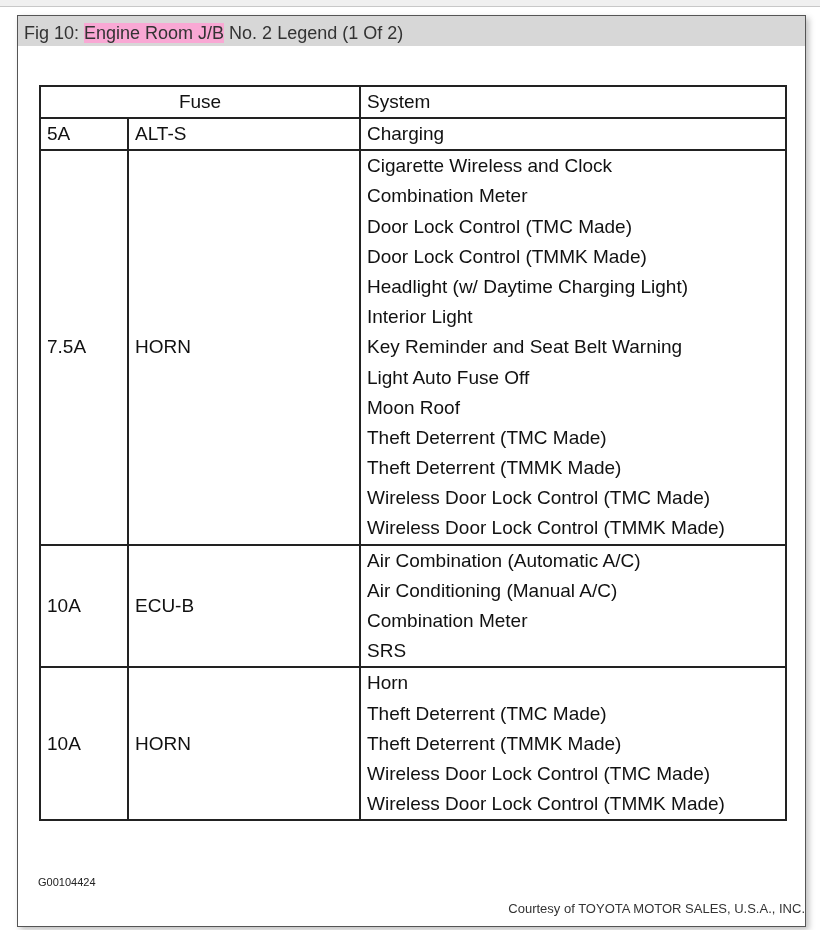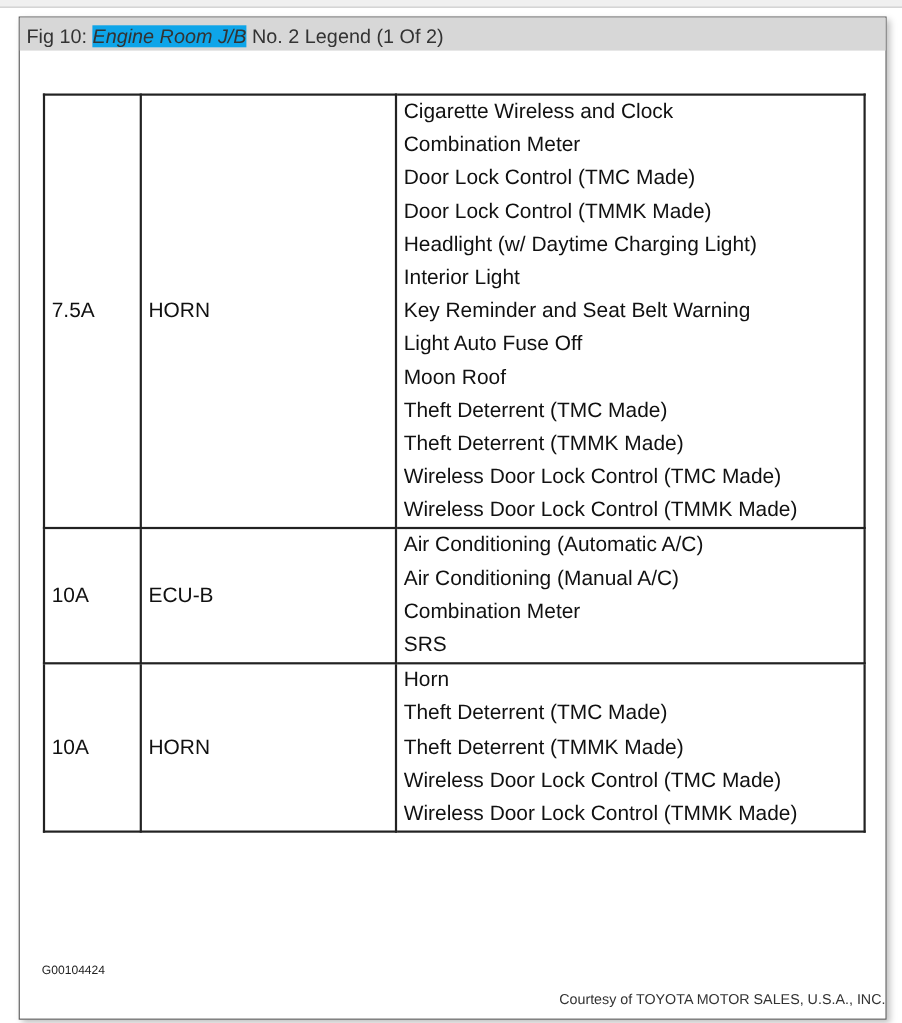--- a/index.html
+++ b/index.html
@@ -11,21 +11,21 @@
   .frame {
     position:absolute; left:17px; top:15px; width:787px; height:910px;
     border:1px solid #555; background:#fff;
     box-shadow: 3px 3px 6px rgba(0,0,0,0.25);
   }
   .caption {
     position:absolute; left:0; top:0; width:787px; height:30px;
     background:#d7d7d7; font-size:18px; color:#333; line-height:34px;
     padding-left:6px; box-sizing:border-box; white-space:nowrap;
   }
-  .hl { background:#0ea5e9;font-style:italic; }
+  .hl { background:#f9a8d4; }
   table.legend {
     position:absolute; left:21px; top:69px; width:748px;
     border-collapse:collapse; font-size:19px; color:#111;
   }
   table.legend td {
     border:2px solid #222; vertical-align:middle; padding:0 6px;
   }
   .hdr td { height:30px; }
   .c-amp { width:74px; }
   .c-name { width:218px; }
@@ -37,20 +37,31 @@
 </head>
 <body>
 
 <div class="topline"></div>
 
 <div class="frame">
   <div class="caption"><span>Fig 10: </span><span class="hl">Engine Room J/B</span><span> No. 2 Legend (1 Of 2)</span></div>
 
   <table class="legend">
     <tbody>
+        <tr class="hdr">
+      <td colspan="2" class="center">Fuse</td>
+      <td>System</td>
+    </tr>
+    <tr>
+      <td class="c-amp">5A</td>
+      <td class="c-name">ALT-S</td>
+      <td>
+        <div class="sys-line">Charging</div>
+      </td>
+    </tr>
     <tr>
       <td class="c-amp">7.5A</td>
       <td class="c-name">HORN</td>
       <td>
         <div class="sys-line">Cigarette Wireless and Clock</div>
         <div class="sys-line">Combination Meter</div>
         <div class="sys-line">Door Lock Control (TMC Made)</div>
         <div class="sys-line">Door Lock Control (TMMK Made)</div>
         <div class="sys-line">Headlight (w/ Daytime Charging Light)</div>
         <div class="sys-line">Interior Light</div>
@@ -60,21 +71,21 @@
         <div class="sys-line">Theft Deterrent (TMC Made)</div>
         <div class="sys-line">Theft Deterrent (TMMK Made)</div>
         <div class="sys-line">Wireless Door Lock Control (TMC Made)</div>
         <div class="sys-line">Wireless Door Lock Control (TMMK Made)</div>
       </td>
     </tr>
     <tr>
       <td class="c-amp">10A</td>
       <td class="c-name">ECU-B</td>
       <td>
-        <div class="sys-line">Air Conditioning (Automatic A/C)</div>
+        <div class="sys-line">Air Combination (Automatic A/C)</div>
         <div class="sys-line">Air Conditioning (Manual A/C)</div>
         <div class="sys-line">Combination Meter</div>
         <div class="sys-line">SRS</div>
       </td>
     </tr>
     <tr>
       <td class="c-amp">10A</td>
       <td class="c-name">HORN</td>
       <td>
         <div class="sys-line">Horn</div>

